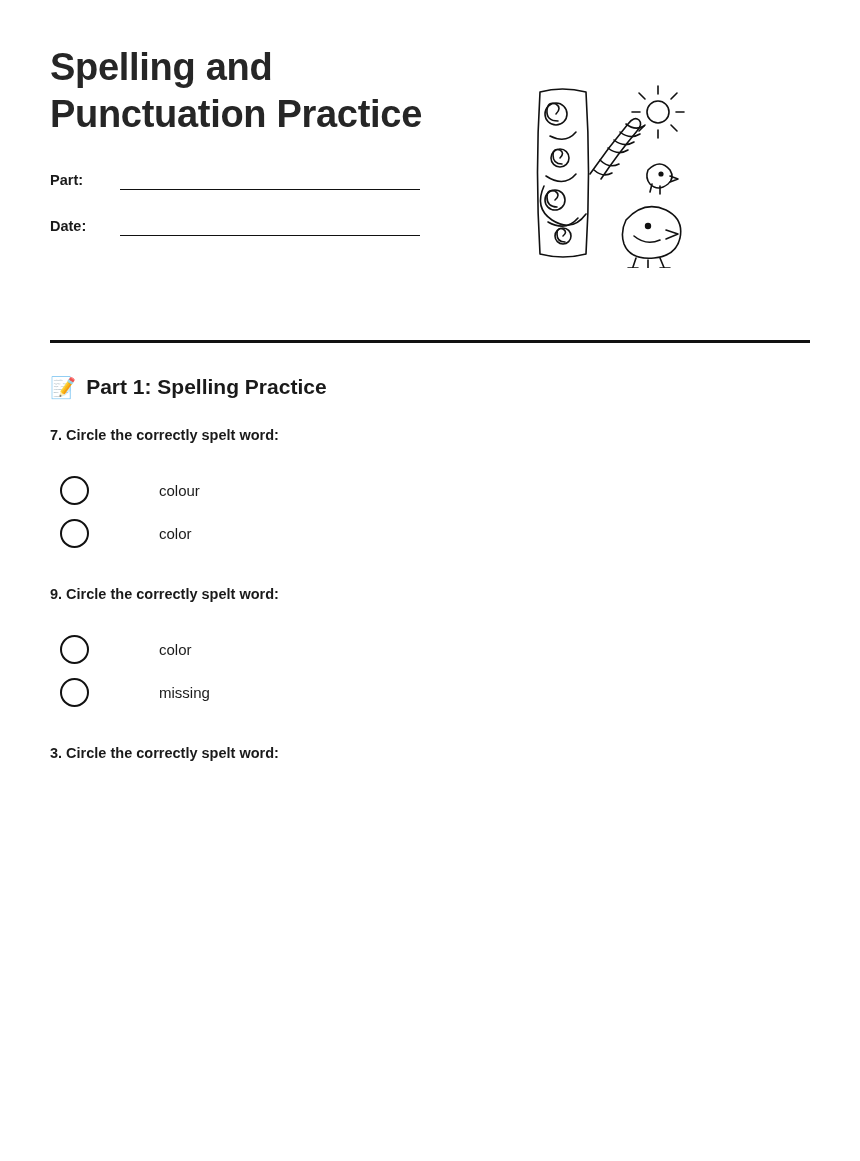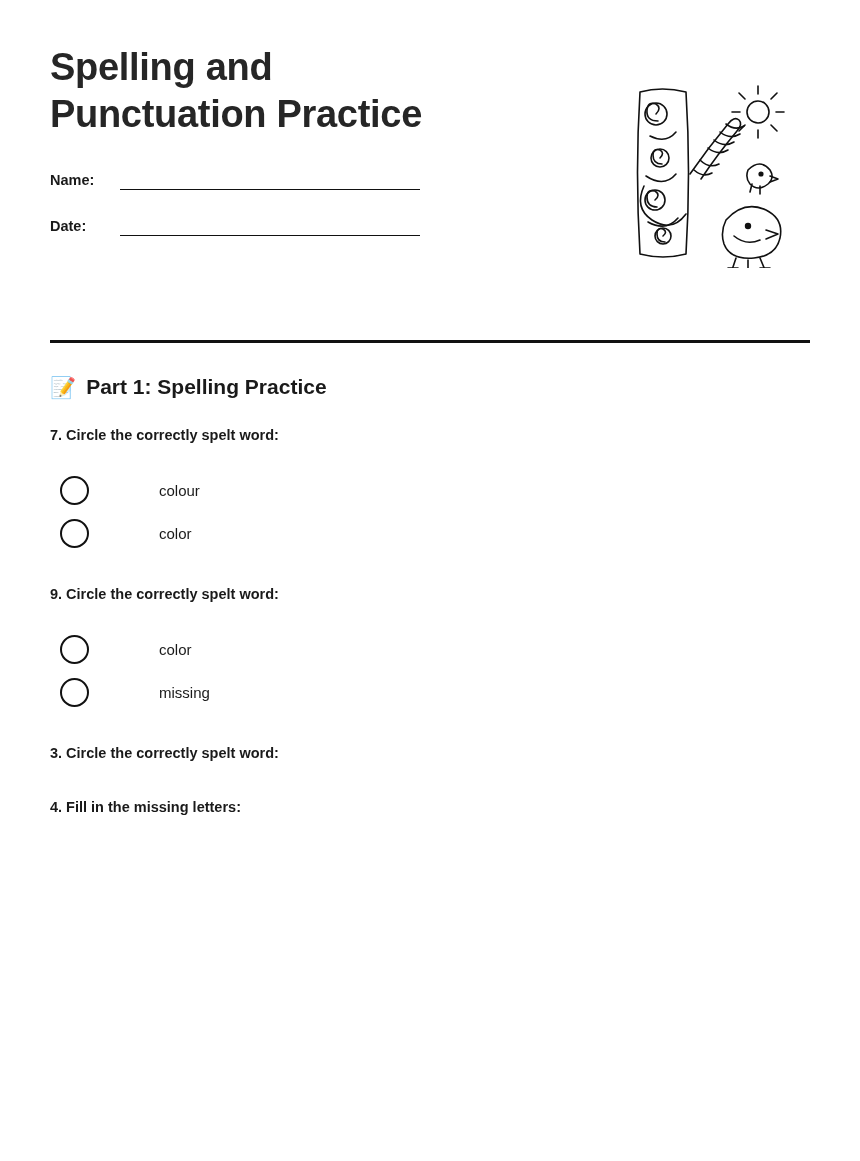--- a/index.html
+++ b/index.html
@@ -18,21 +18,20 @@
   .page {
     position: relative;
     width: 860px;
     height: 1161px;
     box-sizing: border-box;
     padding: 40px 50px 0 50px;
   }
   .header {
     display: flex;
     align-items: flex-start;
-    justify-content: space-between;
   }
   .header-left {
     width: 470px;
     padding-top: 4px;
   }
   .doc-title {
     font-size: 38px;
     font-weight: bold;
     line-height: 1.24;
     letter-spacing: -0.3px;
@@ -131,21 +130,21 @@
 <body>
 
 <div class="page">
 
   <div class="header">
     <div class="header-left">
       <h1 class="doc-title">Spelling and
 Punctuation Practice</h1>
 
       <div class="field-row">
-        <div class="field-label">Name:</div>
+        <div class="field-label">Part:</div>
         <div class="field-line"></div>
       </div>
 
       <div class="field-row">
         <div class="field-label">Date:</div>
         <div class="field-line"></div>
       </div>
     </div>
 
     <div class="header-right">
@@ -217,15 +216,14 @@
       <span class="option-label">color</span>
     </div>
     <div class="option-row">
       <span class="bubble"></span>
       <span class="option-label">missing</span>
     </div>
   </div>
 
   <div class="question">3. Circle the correctly spelt word:</div>
 
-  <div class="q4">4. Fill in the missing letters:</div>
 
 </div>
 
 </body></html>

